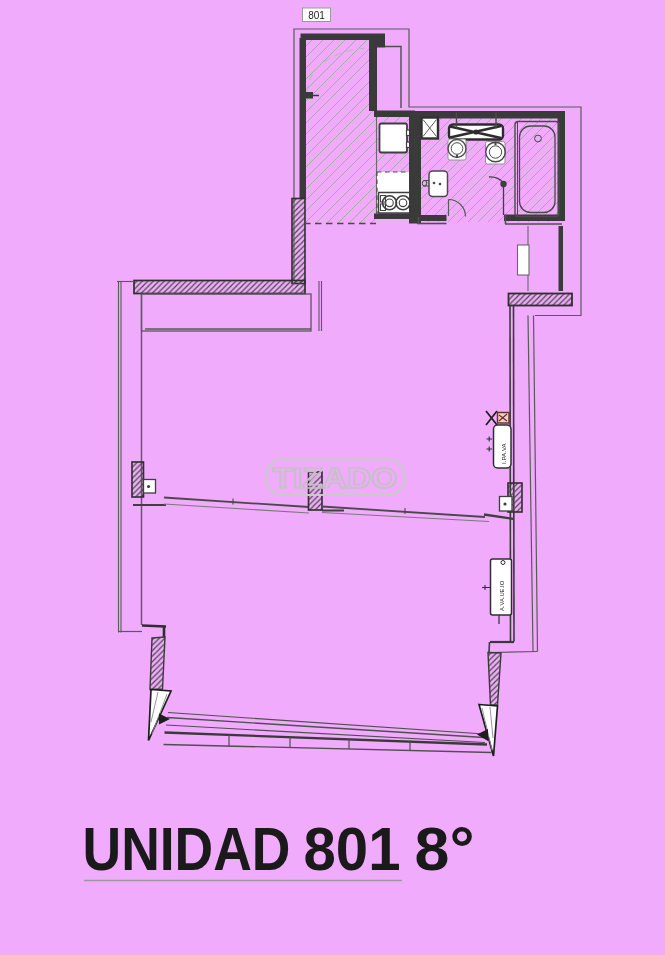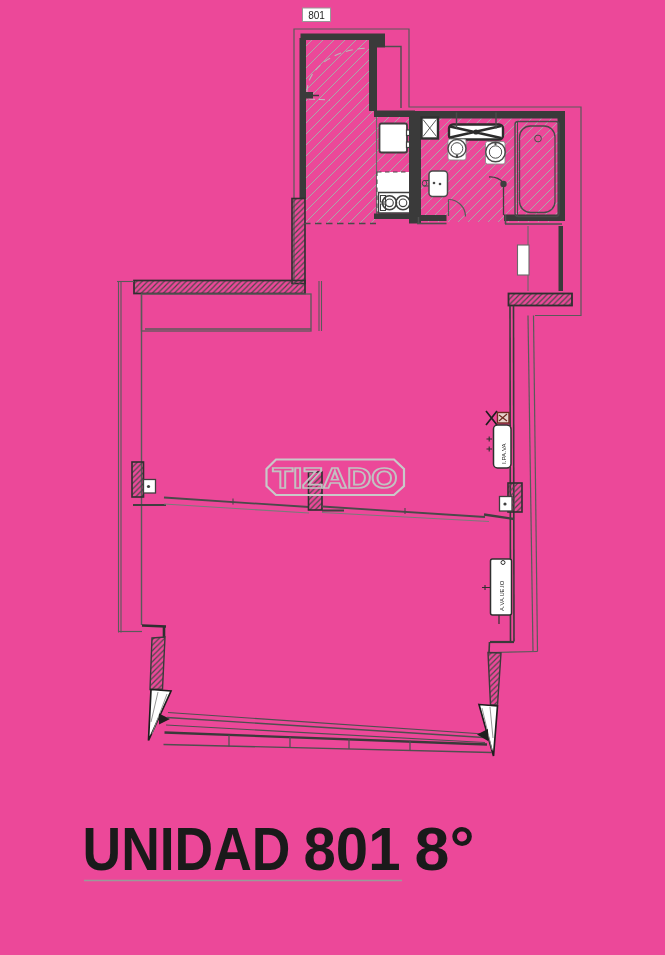--- a/index.html
+++ b/index.html
@@ -1,16 +1,16 @@
 <!DOCTYPE html>
 <html><head>
 <meta charset="utf-8">
 <style>
   html,body{margin:0;padding:0;background:#ffffff;}
-  .page{position:relative;width:665px;height:955px;background:#ec4899;overflow:hidden;
+  .page{position:relative;width:665px;height:955px;background:#f0abfc;overflow:hidden;
         font-family:"Liberation Sans", sans-serif;}
   svg{position:absolute;left:0;top:0;}
 </style>
 </head>
 <body>
 <div class="page">
 <svg width="665" height="955" viewBox="0 0 665 955">
 <defs>
 <pattern id="hf" width="10" height="10" patternUnits="userSpaceOnUse">
   <path d="M-1,1 l2,-2 M0,10 L10,0 M9,11 l2,-2" stroke="#a9a9a9" stroke-width="1" fill="none"></path>

